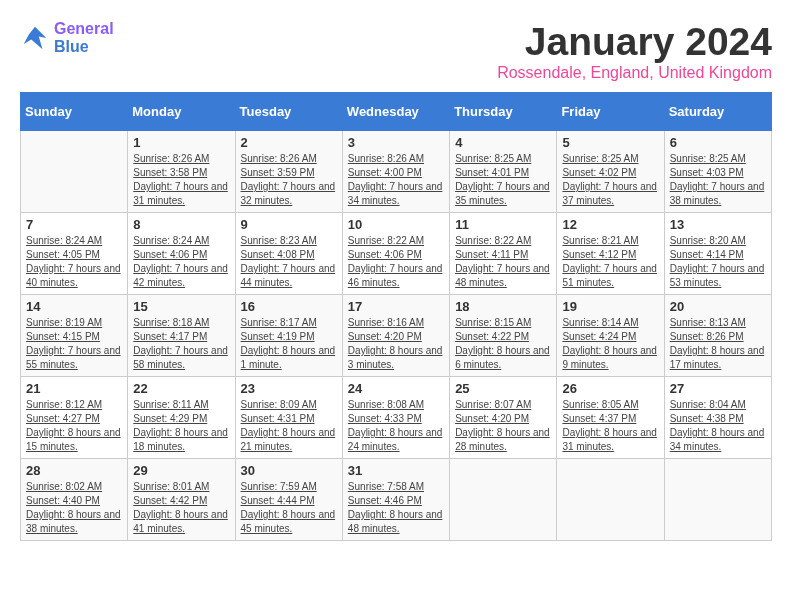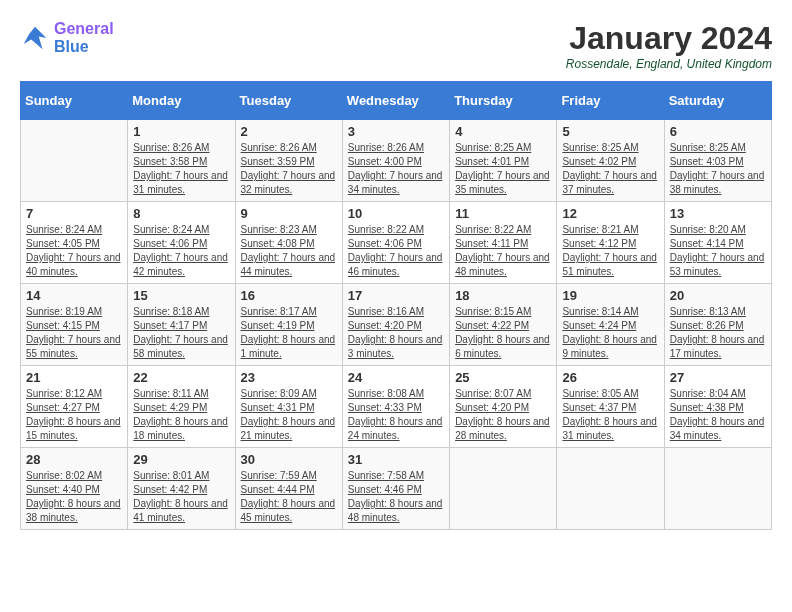--- a/index.html
+++ b/index.html
@@ -22,28 +22,27 @@
       gap: 4px;
     }
     .logo-bird {
       width: 30px;
       height: 30px;
     }
     .title-block {
       text-align: right;
     }
     .month-title {
-      font-size: 32px;
+      font-size: 39px;
       font-weight: bold;
       color: #333;
     }
     .location {
-      font-size: 12px;
-      color: #14532d;
-      font-style: italic;
+      font-size: 16px;
+      color: #ec4899;
     }
     table {
       width: 100%;
       border-collapse: collapse;
       font-size: 11px;
     }
     thead tr th {
       background-color: #3a7bd5;
       color: #fff;
       padding: 11px 4px;

